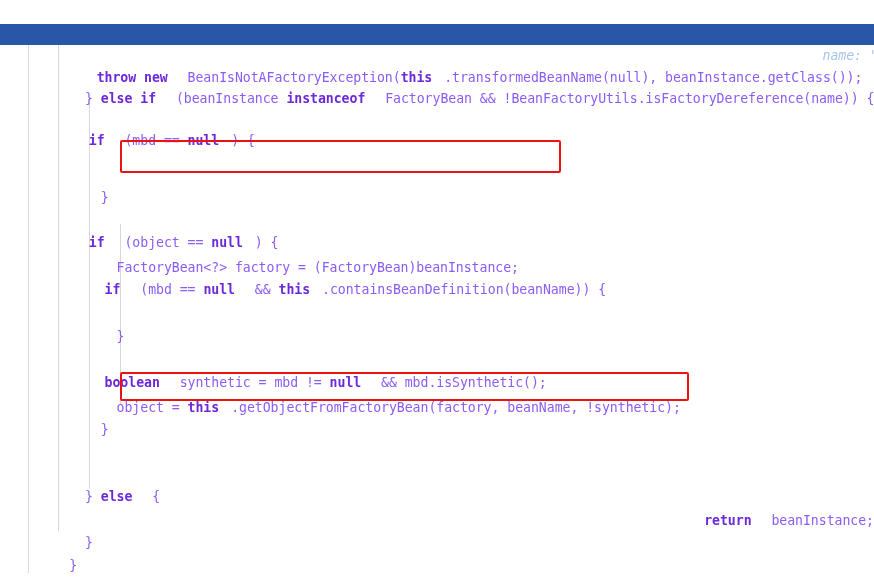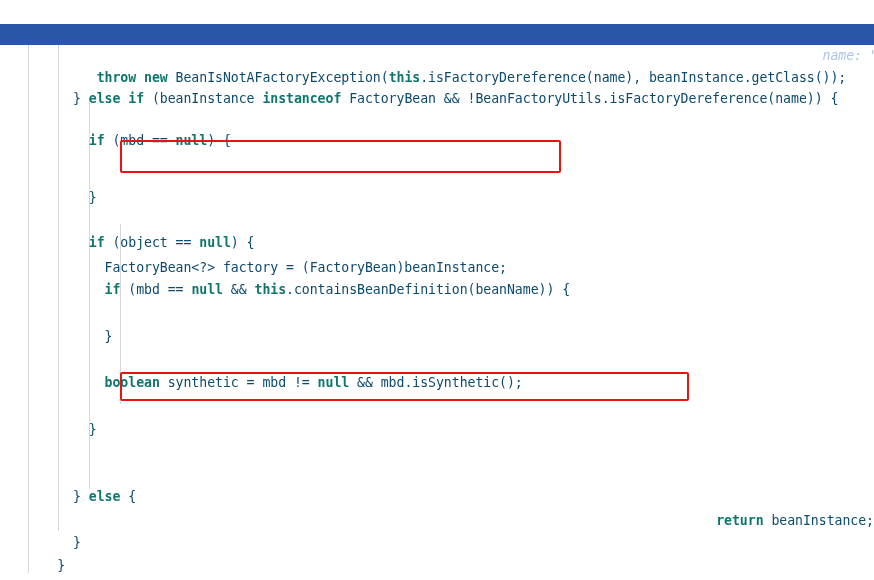--- a/index.html
+++ b/index.html
@@ -62,22 +62,22 @@
 
   
   .line.selected {
     background: #2a56a8;
     color: #ffffff;
   }
   .line.selected .kw { color: #ffffff; }
   .line.selected .hint { color: #a9c5ea; font-style: italic; }
 
   
-  .kw   { color: #0f766e; font-weight: bold; }
-  .plain{ color: #0c4a6e; }
+  .kw   { color: #6d28d9; font-weight: bold; }
+  .plain{ color: #8b5cf6; padding-left: 12px; }
   .hint { color: #9aa7b8; font-style: italic; }
 
   
   .redbox {
     position: absolute;
     border: 2px solid #ee1111;
     border-radius: 2px;
     box-sizing: border-box;
     background: transparent;
   }
@@ -98,21 +98,21 @@
 
     <div class="line" style="top:1px;">
       <span class="txt"><span class="kw">  protected </span><span class="plain">Object getObjectForBeanInstance(Object beanInstance, String name, String beanName, RootBeanDefin</span></span>
     </div>
 
     <div class="line selected" style="top:24px;">
       <span class="txt"><span>    </span><span class="kw">if</span><span> (BeanFactoryUtils.isFactoryDereference(name) &amp;&amp; !(beanInstance </span><span class="kw">instanceof</span><span> FactoryBean)) {  </span><span class="hint">name: "a</span></span>
     </div>
 
     <div class="line" style="top:46px;">
-      <span class="txt"><span>      </span><span class="kw">throw new</span><span class="plain"> BeanIsNotAFactoryException(</span><span class="kw">this</span><span class="plain">.isFactoryDereference(name), beanInstance.getClass());</span></span>
+      <span class="txt"><span>      </span><span class="kw">throw new</span><span class="plain"> BeanIsNotAFactoryException(</span><span class="kw">this</span><span class="plain">.transformedBeanName(null), beanInstance.getClass());</span></span>
     </div>
 
     <div class="line" style="top:67px;">
       <span class="txt"><span>   </span><span class="plain">} </span><span class="kw">else if</span><span class="plain"> (beanInstance </span><span class="kw">instanceof</span><span class="plain"> FactoryBean &amp;&amp; !BeanFactoryUtils.isFactoryDereference(name)) {</span></span>
     </div>
 
 
     <div class="line" style="top:109px;">
       <span class="txt"><span>     </span><span class="kw">if</span><span class="plain"> (mbd == </span><span class="kw">null</span><span class="plain">) {</span></span>
     </div>
@@ -140,20 +140,23 @@
     <div class="line" style="top:305px;">
       <span class="txt"><span class="plain">       }</span></span>
     </div>
 
     <div class="line" style="top:329px;"><span class="txt"></span></div>
 
     <div class="line" style="top:351px;">
       <span class="txt"><span>       </span><span class="kw">boolean</span><span class="plain"> synthetic = mbd != </span><span class="kw">null</span><span class="plain"> &amp;&amp; mbd.isSynthetic();</span></span>
     </div>
 
+    <div class="line" style="top:376px;">
+      <span class="txt"><span>      </span><span class="plain"> object = </span><span class="kw">this</span><span class="plain">.getObjectFromFactoryBean(factory, beanName, !synthetic);</span></span>
+    </div>
 
     <div class="line" style="top:398px;">
       <span class="txt"><span class="plain">     }</span></span>
     </div>
 
     <div class="line" style="top:420px;"><span class="txt"></span></div>
 
 
     <div class="line" style="top:465px;">
       <span class="txt"><span>   </span><span class="plain">} </span><span class="kw">else</span><span class="plain"> {</span></span>

